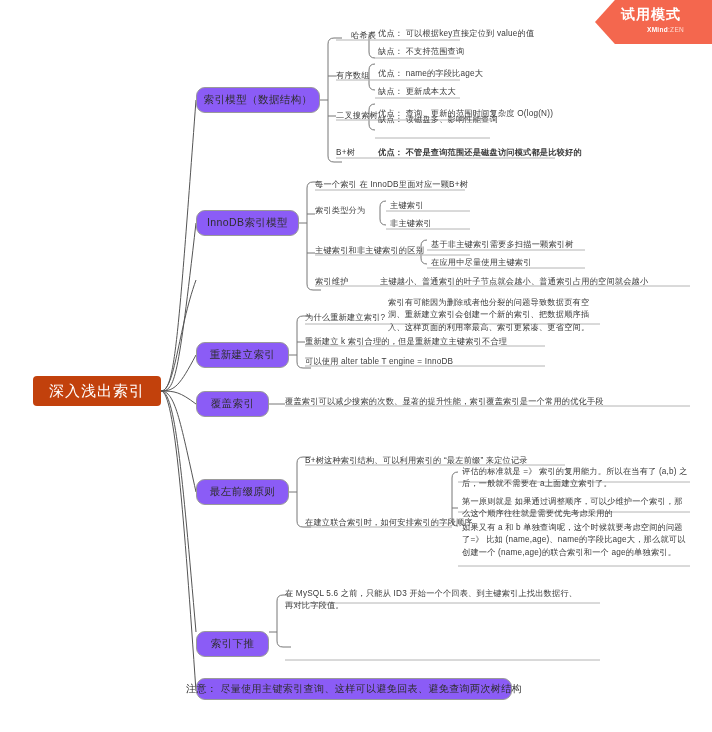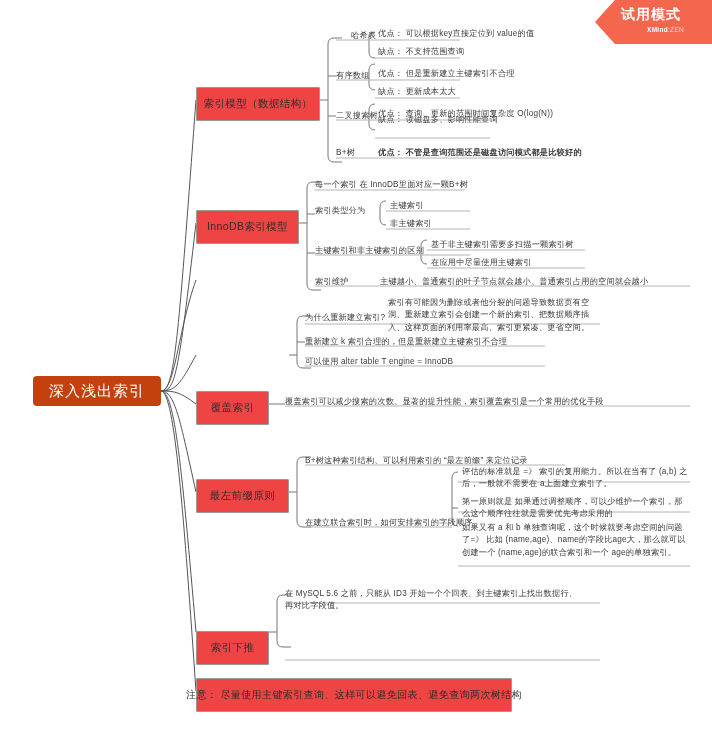--- a/index.html
+++ b/index.html
@@ -40,32 +40,32 @@
     justify-content: center;
     color: #ffffff;
     font-size: 15px;
     letter-spacing: 1px;
     z-index: 5;
   }
 
   
   .main-topic {
     position: absolute;
-    background: #ef4444;
+    background: #8b5cf6;
     border: 1px solid #9a9a9a;
-    border-radius: 1px;
+    border-radius: 9px;
     display: flex;
     align-items: center;
     justify-content: center;
     font-size: 10.5px;
     color: #2e2e2e;
     letter-spacing: .4px;
     z-index: 4;
     box-sizing: border-box;
-    padding: 16px 6px;
+    padding: 8px 6px;
     white-space: nowrap;
   }
 
   
   .sub-label {
     position: absolute;
     font-size: 8.2px;
     color: #3a3a3a;
     line-height: 1.45;
     z-index: 3;
@@ -231,35 +231,36 @@
       <line x1="285" y1="660" x2="600" y2="660"></line>
     </g>
   </svg>
 
   <div class="root-node">深入浅出索引</div>
 
   <div class="main-topic" style="left:196px; top:87px; width:124px; height:26px;">索引模型（数据结构）</div>
 
   <div class="main-topic" style="left:196px; top:210px; width:103px; height:26px;">InnoDB索引模型</div>
 
+  <div class="main-topic" style="left:196px; top:342px; width:93px; height:26px;">重新建立索引</div>
 
   <div class="main-topic" style="left:196px; top:391px; width:73px; height:26px;">覆盖索引</div>
 
   <div class="main-topic" style="left:196px; top:479px; width:93px; height:26px;">最左前缀原则</div>
 
   <div class="main-topic" style="left:196px; top:631px; width:73px; height:26px;">索引下推</div>
 
   <div class="main-topic" style="left:196px; top:678px; width:316px; height:22px; font-size:10px;">注意： 尽量使用主键索引查询、这样可以避免回表、避免查询两次树结构</div>
 
   <div class="sub-label" style="left:336px; top:30px;margin-left:15px;">哈希表</div>
   <div class="leaf nw" style="left:378px; top:28px;">优点： 可以根据key直接定位到 value的值</div>
   <div class="leaf nw" style="left:378px; top:46px;">缺点： 不支持范围查询</div>
 
   <div class="sub-label" style="left:336px; top:70px;">有序数组</div>
-  <div class="leaf nw" style="left:378px; top:68px;">优点： 但是重新建立主键索引不合理</div>
+  <div class="leaf nw" style="left:378px; top:68px;">优点： name的字段比age大</div>
   <div class="leaf nw" style="left:378px; top:86px;">缺点： 更新成本太大</div>
 
   <div class="sub-label" style="left:336px; top:110px;">二叉搜索树</div>
   <div class="leaf nw" style="left:378px; top:108px;">优点： 查询、更新的范围时间复杂度 O(log(N))</div>
   <div class="leaf nw" style="left:378px; top:114px;">缺点： 读磁盘多、影响性能查询</div>
 
   <div class="sub-label" style="left:336px; top:147px;">B+树</div>
   <div class="leaf nw" style="left:378px; top:147px;font-weight:bold;">优点： 不管是查询范围还是磁盘访问模式都是比较好的</div>
 
   <div class="sub-label" style="left:315px; top:179px;">每一个索引 在 InnoDB里面对应一颗B+树</div>

